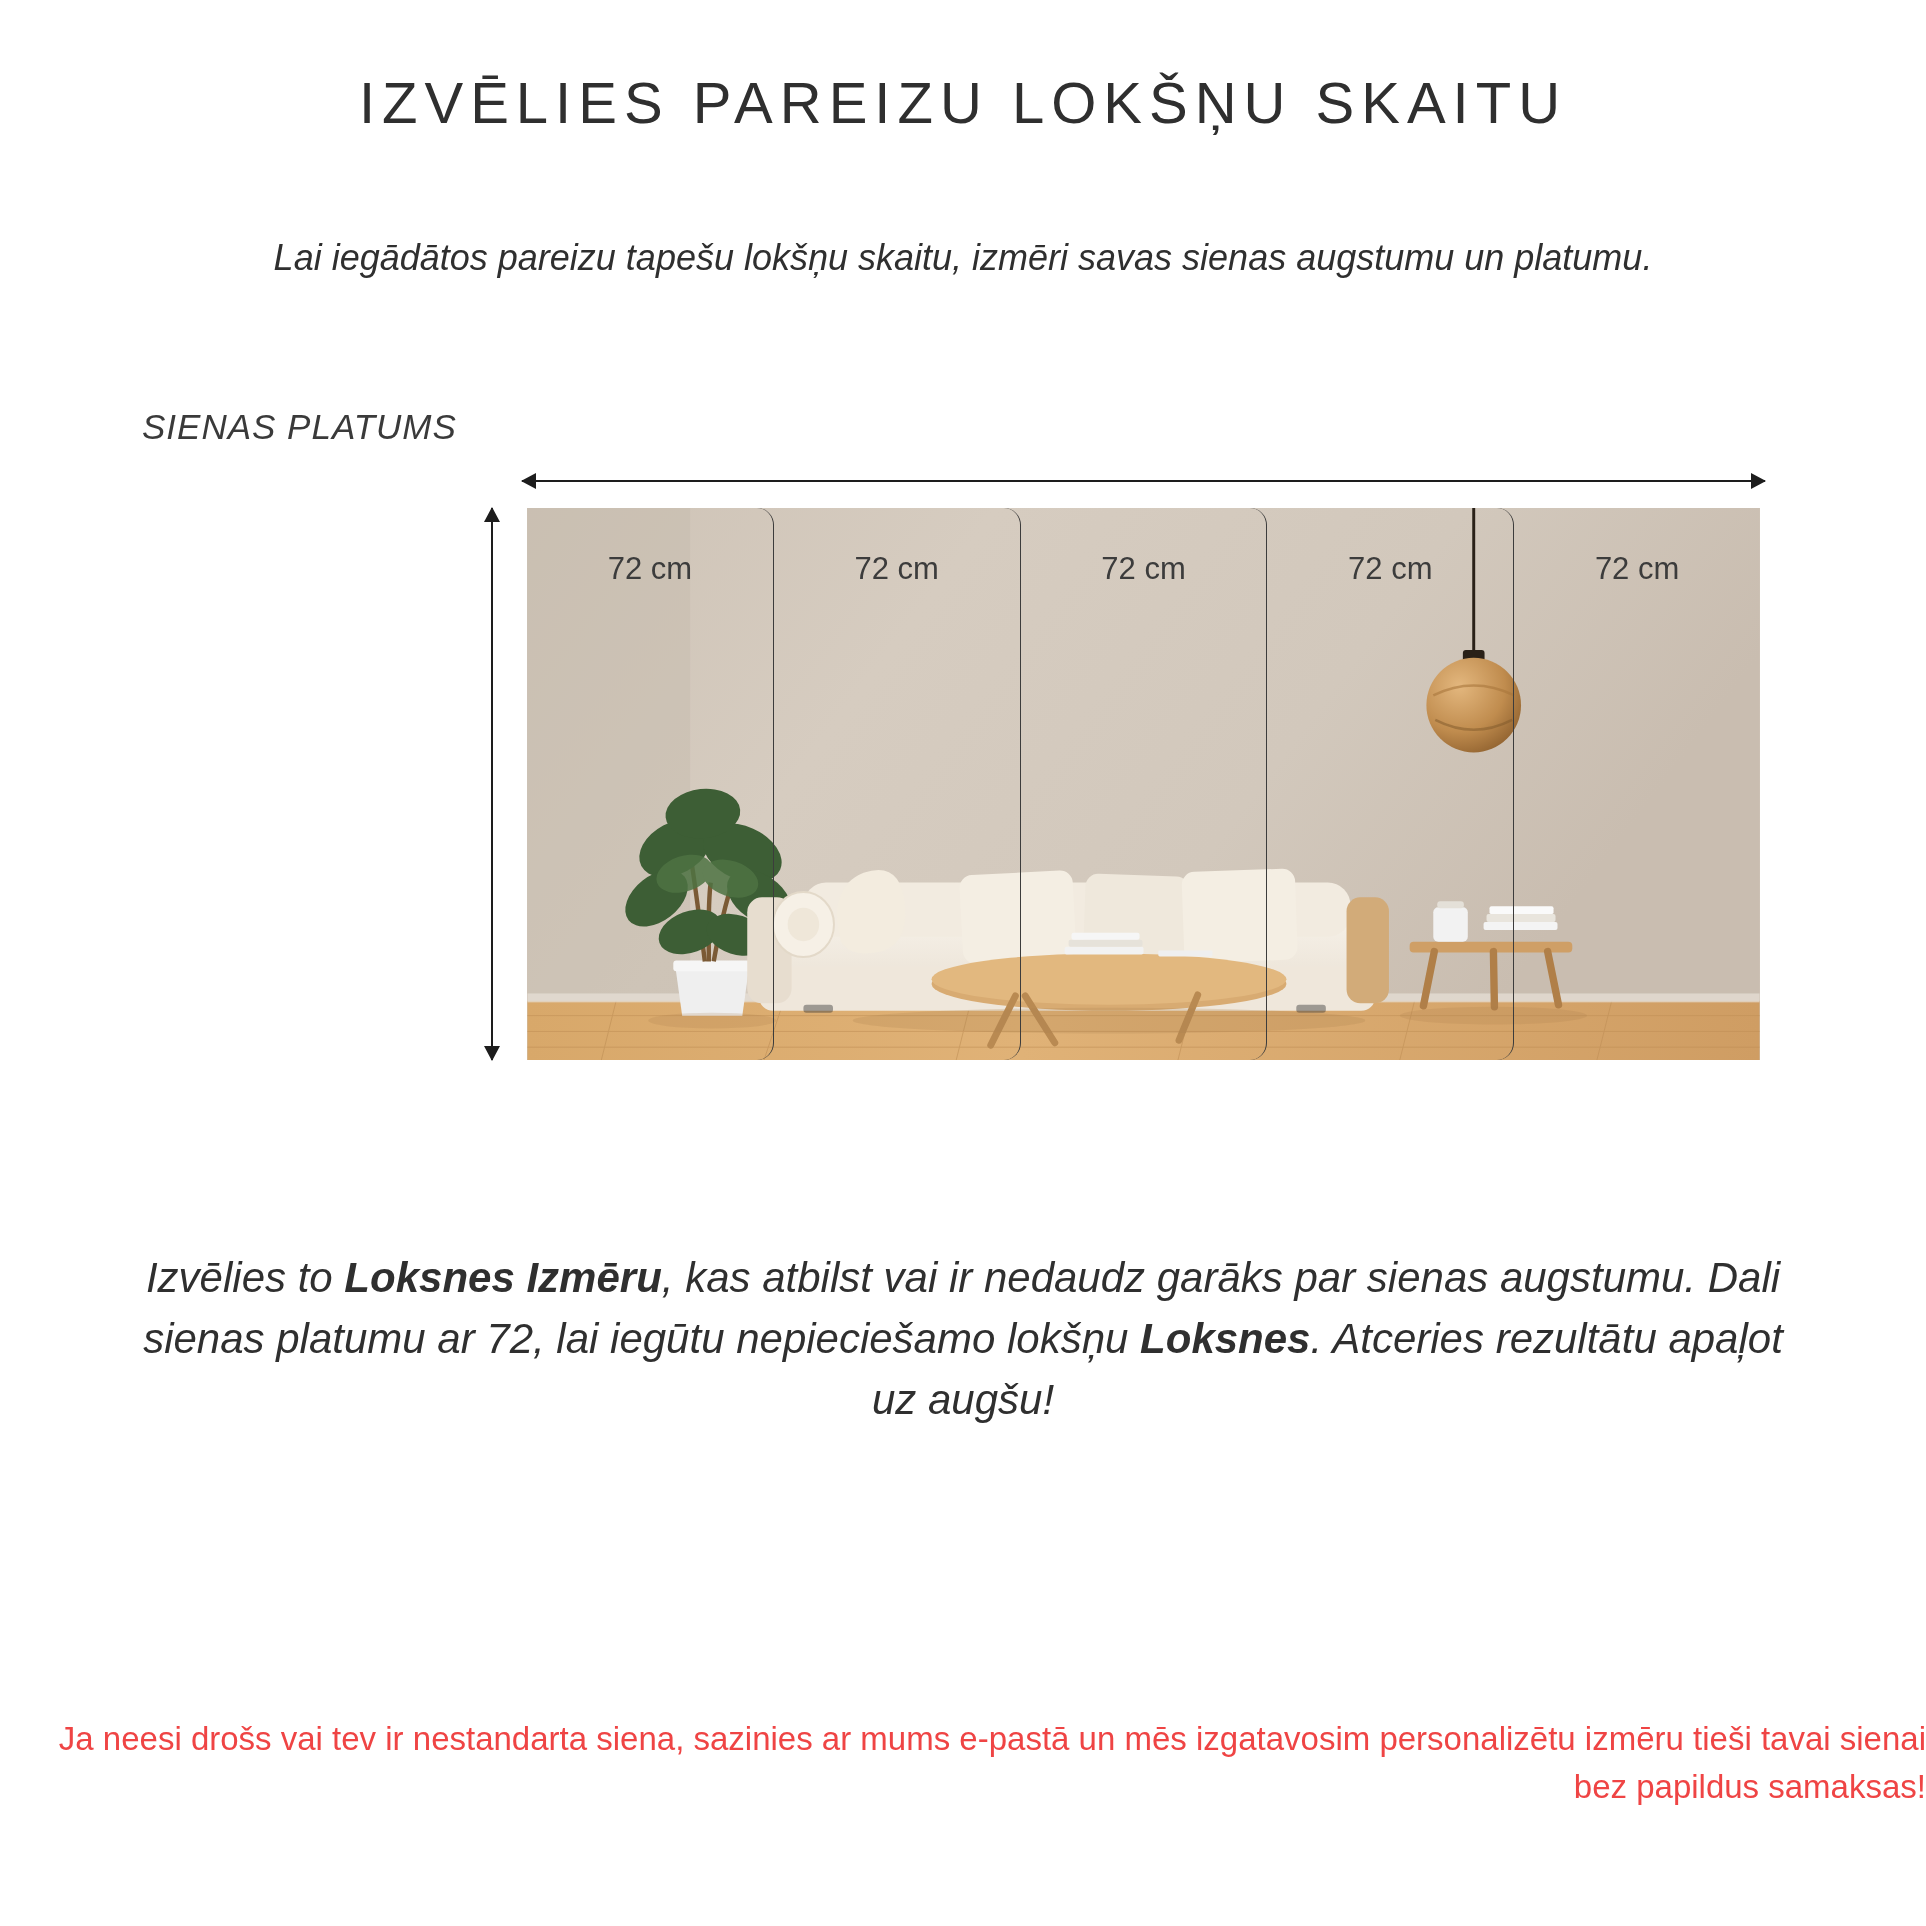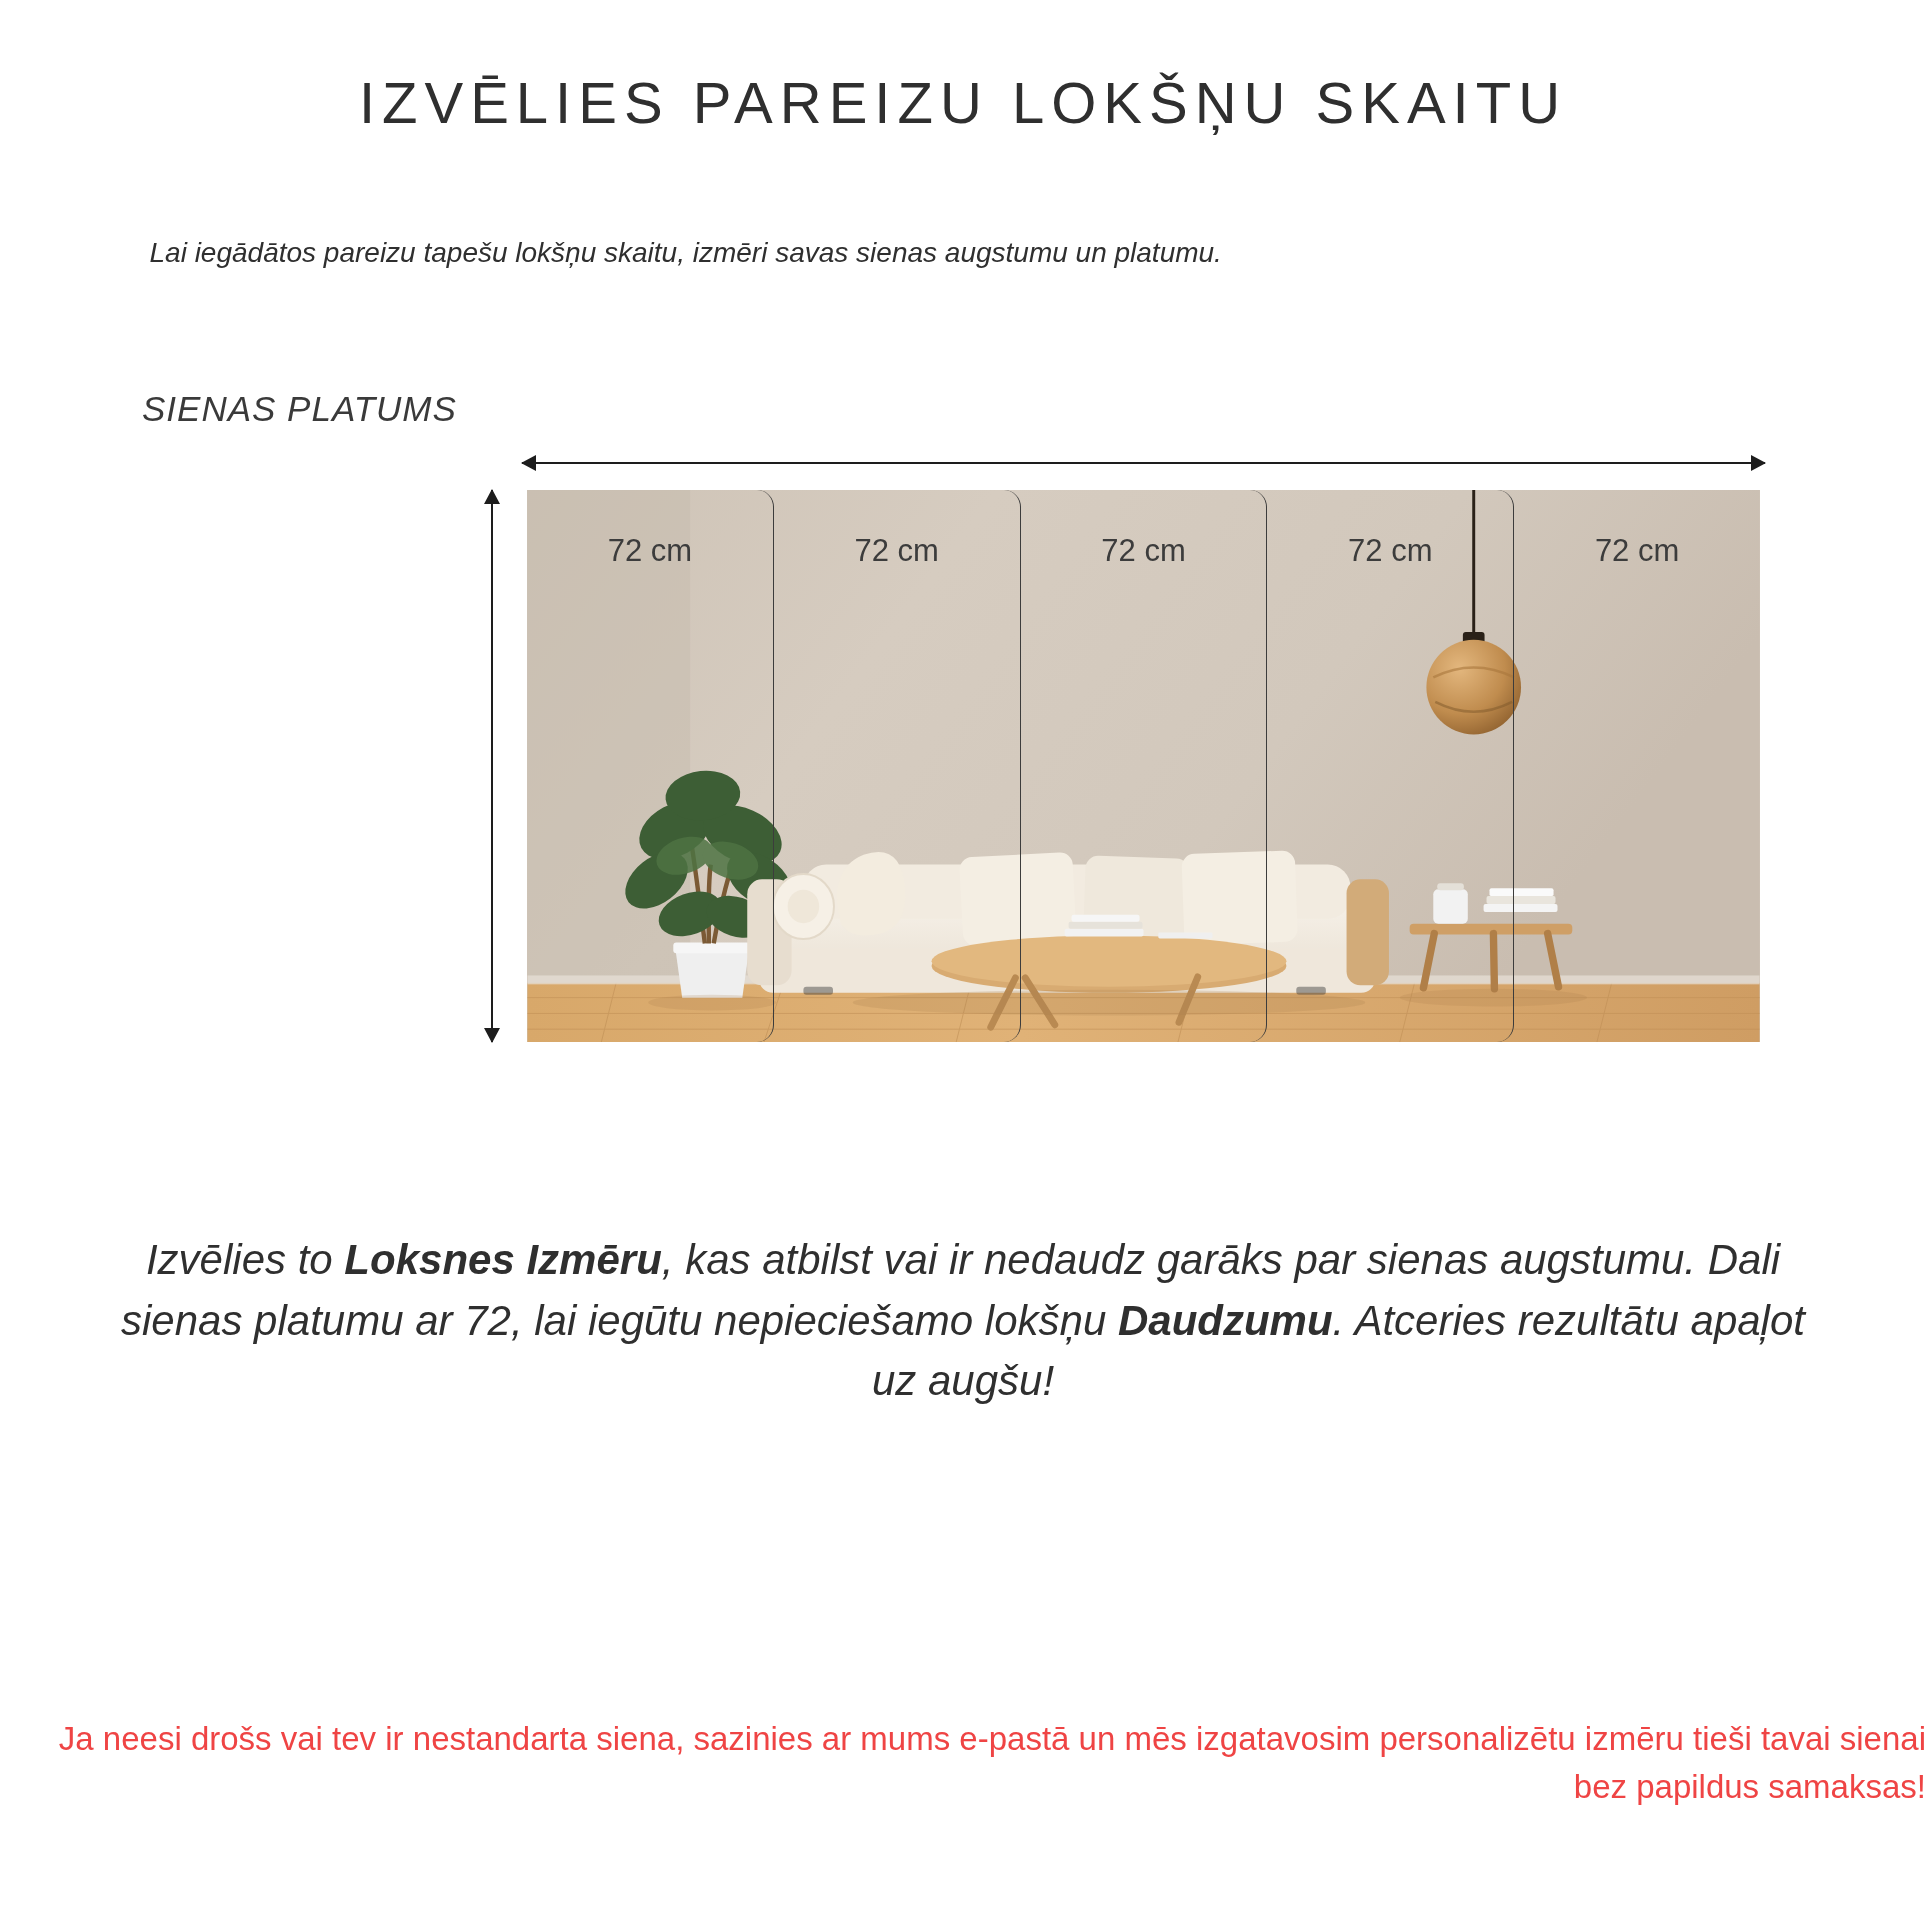--- a/index.html
+++ b/index.html
@@ -32,22 +32,23 @@
     font-weight: 400;
     color: #2f2f2f;
     text-align: center;
     white-space: nowrap;
   }
 
   
   .intro {
     margin-top: 59px;
     width: 1627px;
+    text-align: center;
     font-style: italic;
-    font-size: 28px;
+    font-size: 36px;
     line-height: 1.35;
     color: #2f2f2f;
   }
 
   
   .diagram-wrap {
     margin-top: 84px;
     position: relative;
     width: 1642px;
     height: 715px;
@@ -382,19 +383,19 @@
       <div class="panel">
         <span class="cm">72 cm</span>
       </div>
       <div class="panel">
         <span class="cm">72 cm</span>
       </div>
     </div>
   </div>
 
   <p class="mid">
-    <span>Izvēlies to </span><b>Loksnes Izmēru</b><span>, kas atbilst vai ir nedaudz garāks par sienas augstumu. Dali sienas platumu ar 72, lai iegūtu nepieciešamo lokšņu </span><b>Daudzumu</b><span>. Atceries rezultātu apaļot uz augšu!</span>
+    <span>Izvēlies to </span><b>Loksnes Izmēru</b><span>, kas atbilst vai ir nedaudz garāks par sienas augstumu. Dali sienas platumu ar 72, lai iegūtu nepieciešamo lokšņu </span><b>Loksnes</b><span>. Atceries rezultātu apaļot uz augšu!</span>
   </p>
 
   <p class="footer">Ja neesi drošs vai tev ir nestandarta siena, sazinies ar mums e-pastā un mēs izgatavosim personalizētu izmēru tieši tavai sienai bez papildus samaksas!</p>
 
 </div>
 
 
 </body></html>

